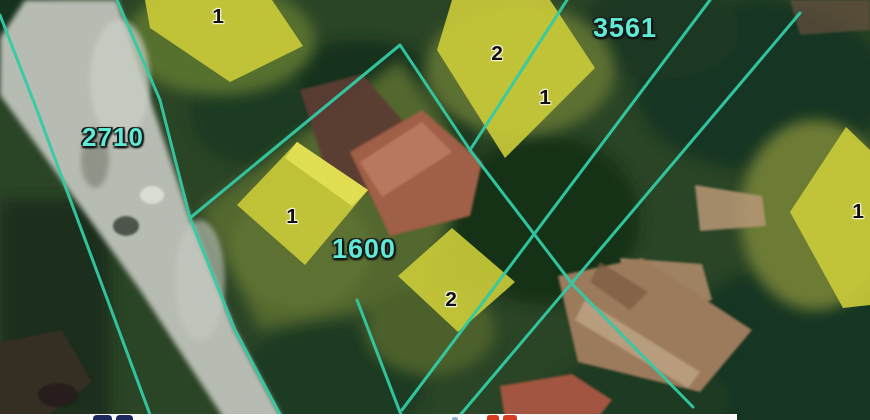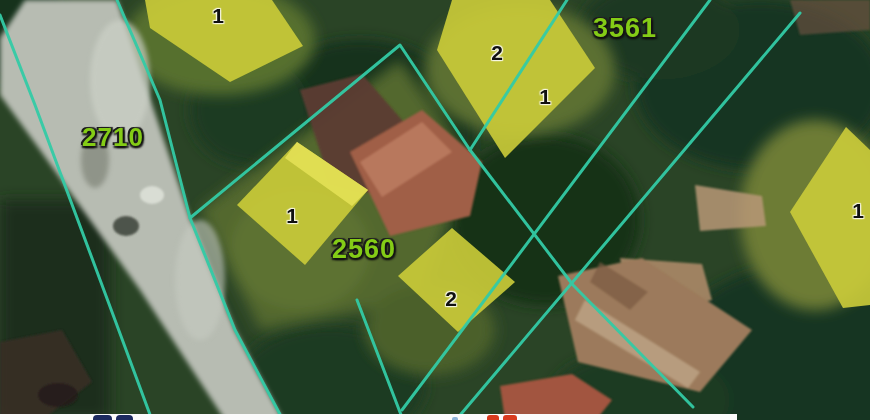--- a/index.html
+++ b/index.html
@@ -4,21 +4,21 @@
 <style>
   html,body{margin:0;padding:0;background:#000;}
   #stage{
     position:relative;width:870px;height:420px;overflow:hidden;
     font-family:"Liberation Sans", sans-serif;
     background:#2a4426;
   }
   #map-svg{position:absolute;left:0;top:0;width:870px;height:420px;display:block;}
   .parcel-label{
     position:absolute;transform:translate(-50%,-50%);
-    color:#84cc16;font-weight:bold;font-size:27px;letter-spacing:1px;
+    color:#5eead4;font-weight:bold;font-size:27px;letter-spacing:1px;
     text-shadow:-2px -1px 0 #1c1c1c, 2px 2px 2px #111, -1px 2px 2px #111, 2px -1px 1px #222;
     white-space:nowrap;pointer-events:none;
   }
   .building-label{
     position:absolute;transform:translate(-50%,-50%);
     color:#101010;font-weight:bold;font-size:21px;
     text-shadow:0 0 2px #ffffff, 1px 1px 1px #f5f5dc, -1px -1px 1px #f5f5dc, 1px -1px 1px #f0f0d0, -1px 1px 1px #f0f0d0;
     white-space:nowrap;pointer-events:none;
   }
   #footer-strip{
@@ -112,21 +112,21 @@
       <path d="M567,0 L470,150"></path>
       <path d="M470,150 L573,285 L693,407"></path>
       <path d="M710,0 L402,410"></path>
       <path d="M800,13 L456,420"></path>
       <path d="M357,300 L403,420"></path>
     </g>
   </svg>
 
   <div class="parcel-label" style="left:113px;top:137px;font-size:26px;">2710</div>
   <div class="parcel-label" style="left:625px;top:28px;">3561</div>
-  <div class="parcel-label" style="left:364px;top:249px;">2560</div>
+  <div class="parcel-label" style="left:364px;top:249px;">1600</div>
 
   <div class="building-label" style="left:218px;top:16px;">1</div>
   <div class="building-label" style="left:497px;top:53px;">2</div>
   <div class="building-label" style="left:545px;top:97px;">1</div>
   <div class="building-label" style="left:292px;top:216px;">1</div>
   <div class="building-label" style="left:451px;top:299px;">2</div>
   <div class="building-label" style="left:858px;top:211px;">1</div>
 
   <div id="footer-strip">
     <span class="logo-frag frag-navy" style="left:93px;width:19px;height:5px;"></span>

